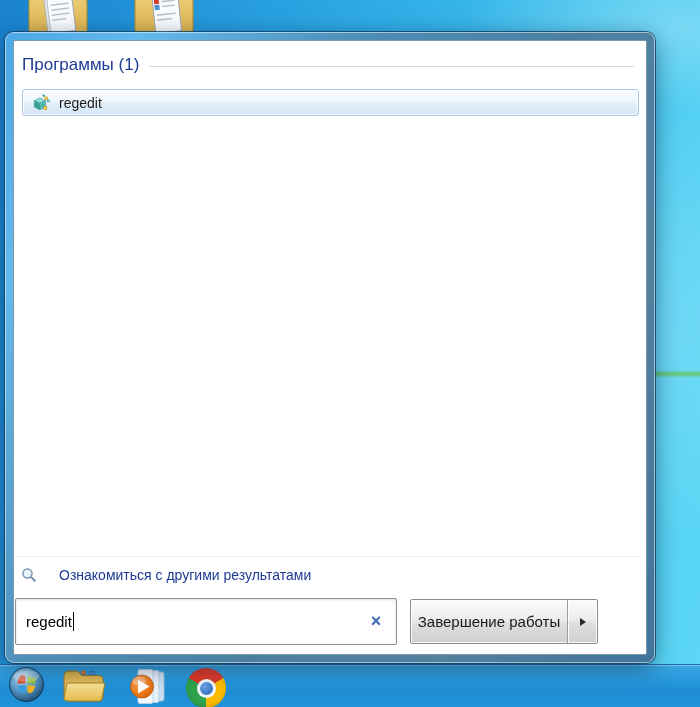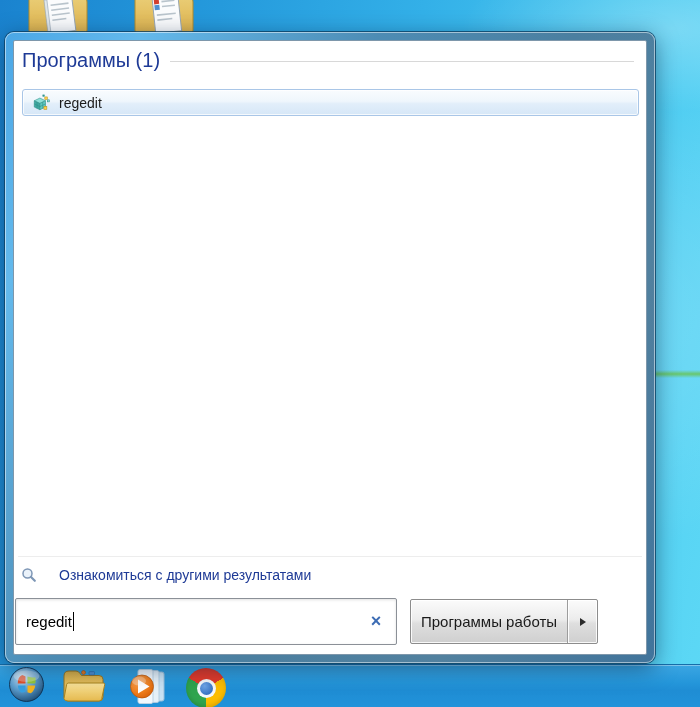--- a/index.html
+++ b/index.html
@@ -55,23 +55,23 @@
     box-sizing:border-box;padding:8px;border-radius:9px;
     background:linear-gradient(118deg,#4ba7e6 0%,#63b9ec 14%,#4d8cb4 38%,#4b7fa0 58%,#52819f 78%,#41749b 100%);
     box-shadow:0 0 0 1px rgba(13,62,98,.8), 0 5px 22px rgba(0,25,55,.5), inset 0 0 0 1px rgba(255,255,255,.5);
   }
   .menu-inner{
     position:relative;width:100%;height:100%;box-sizing:border-box;
     background:#ffffff;border:1px solid #7e97ab;border-radius:2px;
   }
 
   .programs-header{
-    position:absolute;top:8px;left:8px;right:12px;
+    position:absolute;top:14px;left:8px;right:12px;
     display:flex;align-items:center;gap:10px;
-    font-size:20px;color:#1e3a96;white-space:nowrap;
+    font-size:17px;color:#1e3a96;white-space:nowrap;
   }
   .header-rule{flex:1;height:1px;background:#d8d8d8;margin-top:2px;}
 
   .result-item{
     position:absolute;top:48px;left:8px;right:7px;height:27px;box-sizing:border-box;
     border:1px solid #a9c6e7;border-radius:3px;
     background:linear-gradient(#f9fcfe,#eff6fc 45%,#e2eefa 55%,#d6e7f7);
     box-shadow:inset 0 0 0 1px rgba(255,255,255,.75);
     display:flex;align-items:center;cursor:pointer;
   }
@@ -266,20 +266,20 @@
       <span class="sm-label">Ознакомиться с другими результатами</span>
     </div>
 
     <div class="search-box">
       <span class="search-text">regedit</span>
       <span class="caret"></span>
       <span class="clear-btn">×</span>
     </div>
 
     <div class="shutdown">
-      <div class="shutdown-main">Программы работы</div>
+      <div class="shutdown-main">Завершение работы</div>
       <div class="shutdown-arrow">
         <span class="arrow-triangle"></span>
       </div>
     </div>
 
   </div>
 </div>
 
 </body></html>

